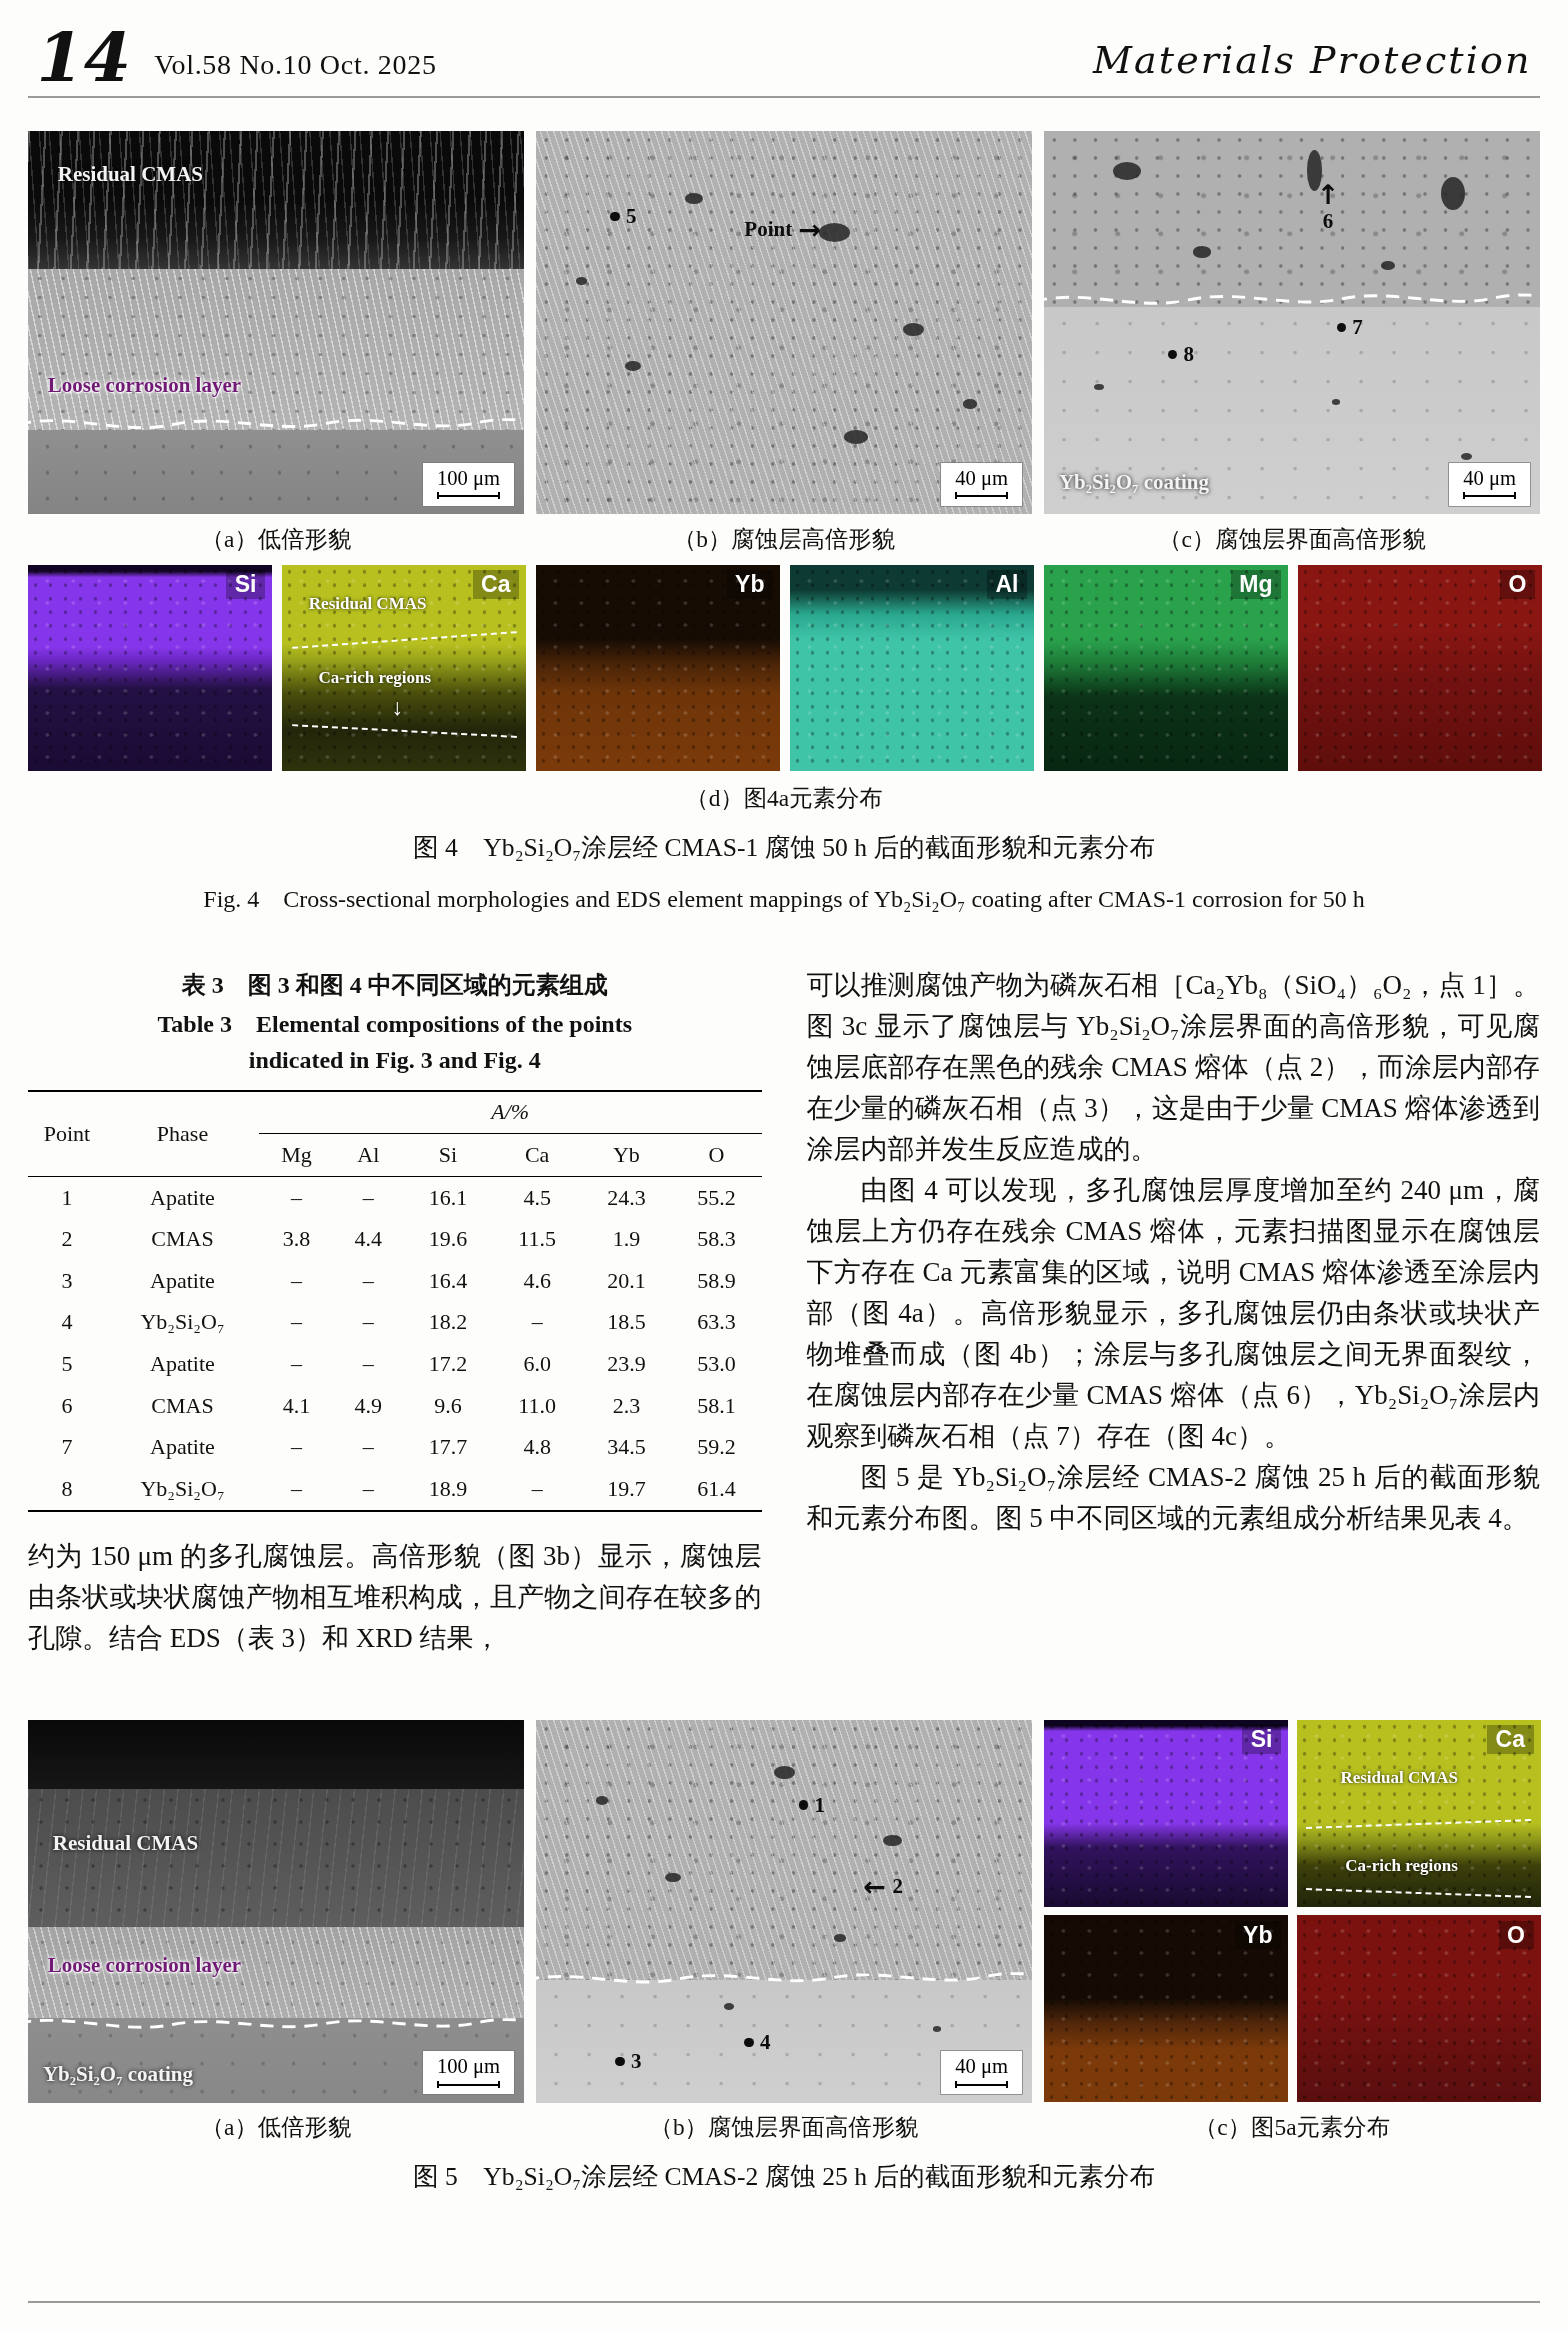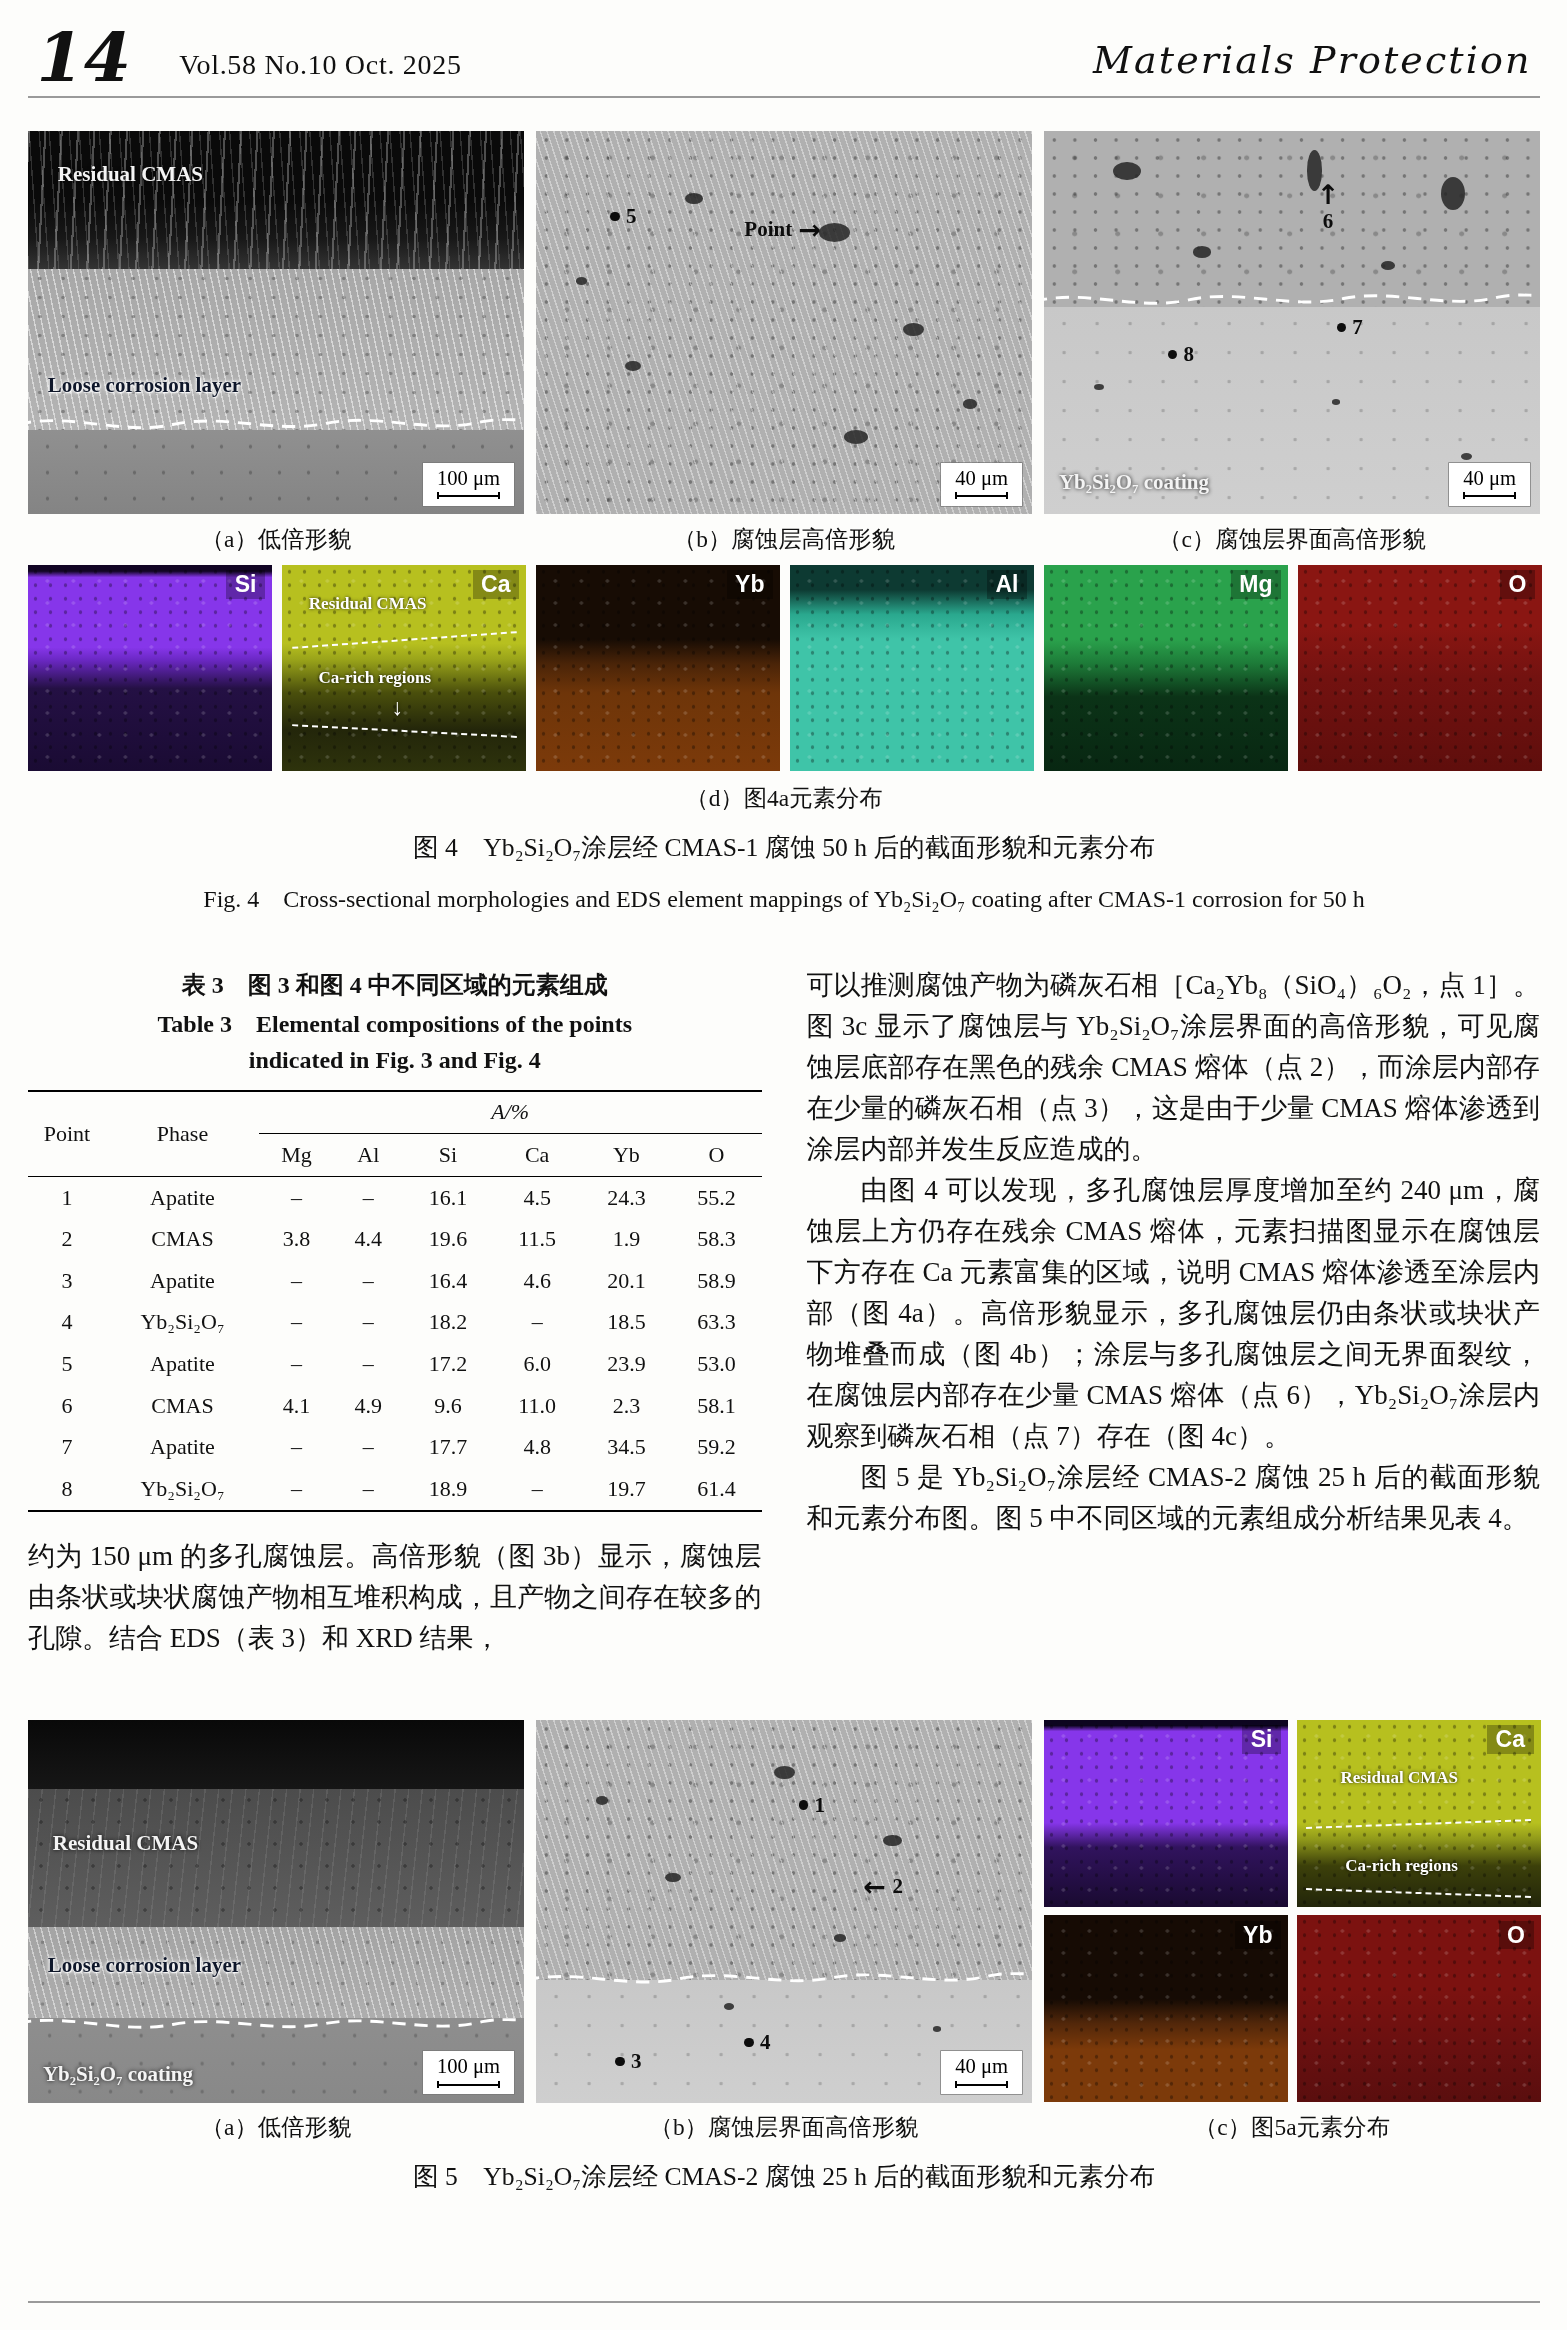--- a/index.html
+++ b/index.html
@@ -3,21 +3,21 @@
 <meta charset="utf-8">
 <title>Materials Protection p.14</title>
 <style>
   * { margin:0; padding:0; box-sizing:border-box; }
   html,body { background:#e9e9e9; }
   body { font-family:"Liberation Serif","DejaVu Serif",serif; color:#111; }
   .page { position:relative; width:1568px; height:2330px; margin:0 auto; background:#fdfdfb; padding:21px 28px 0; overflow:hidden; }
 
   
   .hdr { display:flex; justify-content:space-between; align-items:flex-end; padding:5.7px 8.5px 1.4px; }
-  .hdr-left { display:flex; align-items:flex-end; gap:48px; }
+  .hdr-left { display:flex; align-items:flex-end; gap:23px; }
   .pgnum { font-family:"DejaVu Serif",serif; font-style:italic; font-weight:bold; font-size:68px; line-height:.9; }
   .issue { font-size:28px; letter-spacing:0.7px; padding-bottom:7px; }
   .journal { font-family:"DejaVu Serif",serif; font-style:italic; font-size:38px; letter-spacing:2.1px; padding-bottom:5.7px; }
   .rule { border-top:2.8px solid #9a9a9a; margin-top:7px; }
   .bottom-rule { position:absolute; left:28px; right:28px; bottom:27px; border-top:2.1px solid #9a9a9a; }
 
   
   .figsec { margin-top:33px; }
   .semrow { display:flex; gap:12px; }
   figure.sem { position:relative; width:496px; height:383px; background:#b0b0b0; overflow:hidden; flex:none; }
@@ -28,21 +28,21 @@
     background-image:
       radial-gradient(circle, rgba(35,35,35,.42) 0 1.4px, transparent 2.1px),
       radial-gradient(circle, rgba(55,55,55,.32) 0 2.1px, transparent 2.8px);
     background-size:20.6px 18px, 43px 38px;
     background-position:0 0, 9.2px 7.8px; }
   .streaks { position:absolute; inset:0; z-index:1;
     background-image:repeating-linear-gradient(72deg, rgba(255,255,255,.38) 0 1.4px, transparent 1.4px 6.4px); }
 
   .ann { position:absolute; z-index:6; font-weight:bold; font-size:21px; font-family:"Liberation Serif",serif; white-space:nowrap; }
   .ann.light { color:#f4f4f4; text-shadow:0 0 4.3px rgba(0,0,0,.9); }
-  .ann.dark  { color:#0f172a; text-shadow:0 0 5.7px #fff, 0 0 3.6px #fff, 0.7px 0.7px 1.4px #fff; }
+  .ann.dark  { color:#701a75; text-shadow:0 0 5.7px #fff, 0 0 3.6px #fff, 0.7px 0.7px 1.4px #fff; }
 
   .pt { position:absolute; z-index:6; display:flex; align-items:center; gap:6.4px;
         font:bold 21px "Liberation Serif",serif; color:#0d0d0d; }
   .pt .dot { width:9.2px; height:9.2px; background:#0d0d0d; border-radius:50%; flex:none; }
   .pt-v { position:absolute; z-index:6; display:flex; flex-direction:column; align-items:center;
           font:bold 21px "Liberation Serif",serif; color:#0d0d0d; line-height:1; gap:2.8px; }
   .arrow { font-family:"DejaVu Sans",sans-serif; font-weight:bold; font-size:27px; line-height:1; }
 
   .scale { position:absolute; right:10px; bottom:8.5px; z-index:7; background:#fff; color:#000;
            padding:3.6px 14px 6.4px; text-align:center; font-size:20.6px; font-family:"Liberation Serif",serif;

